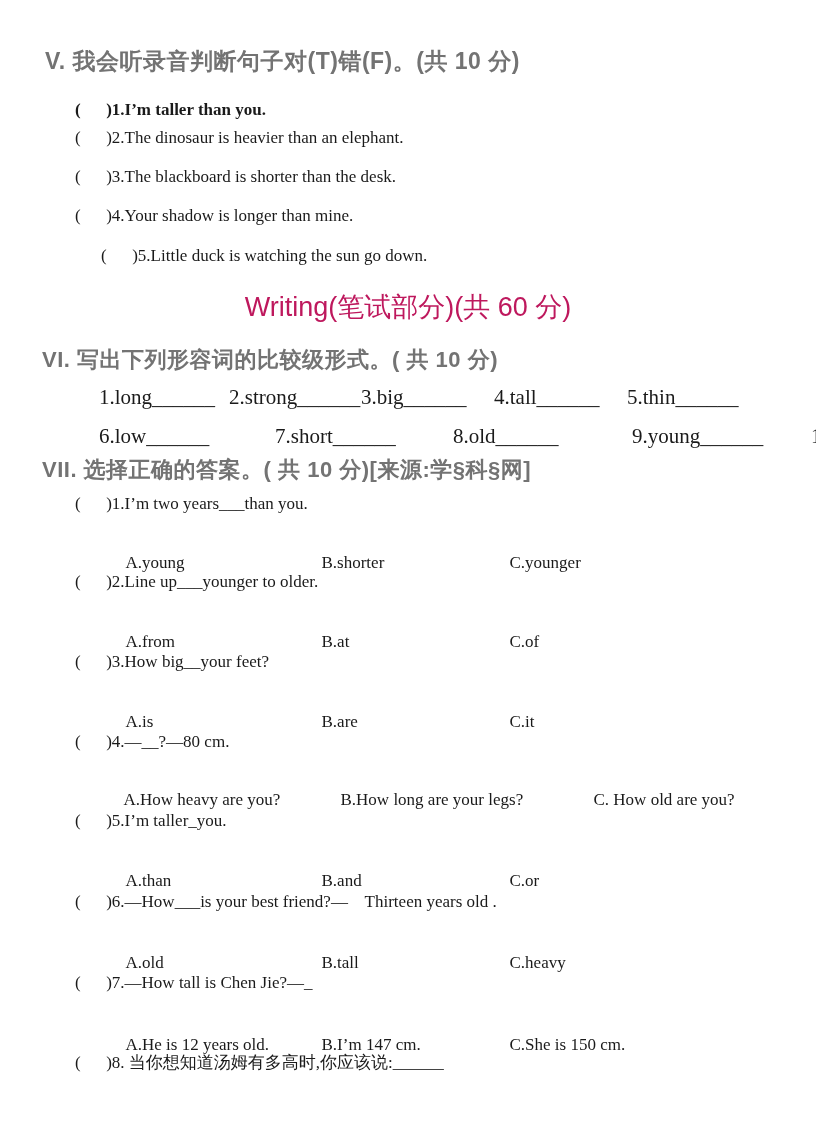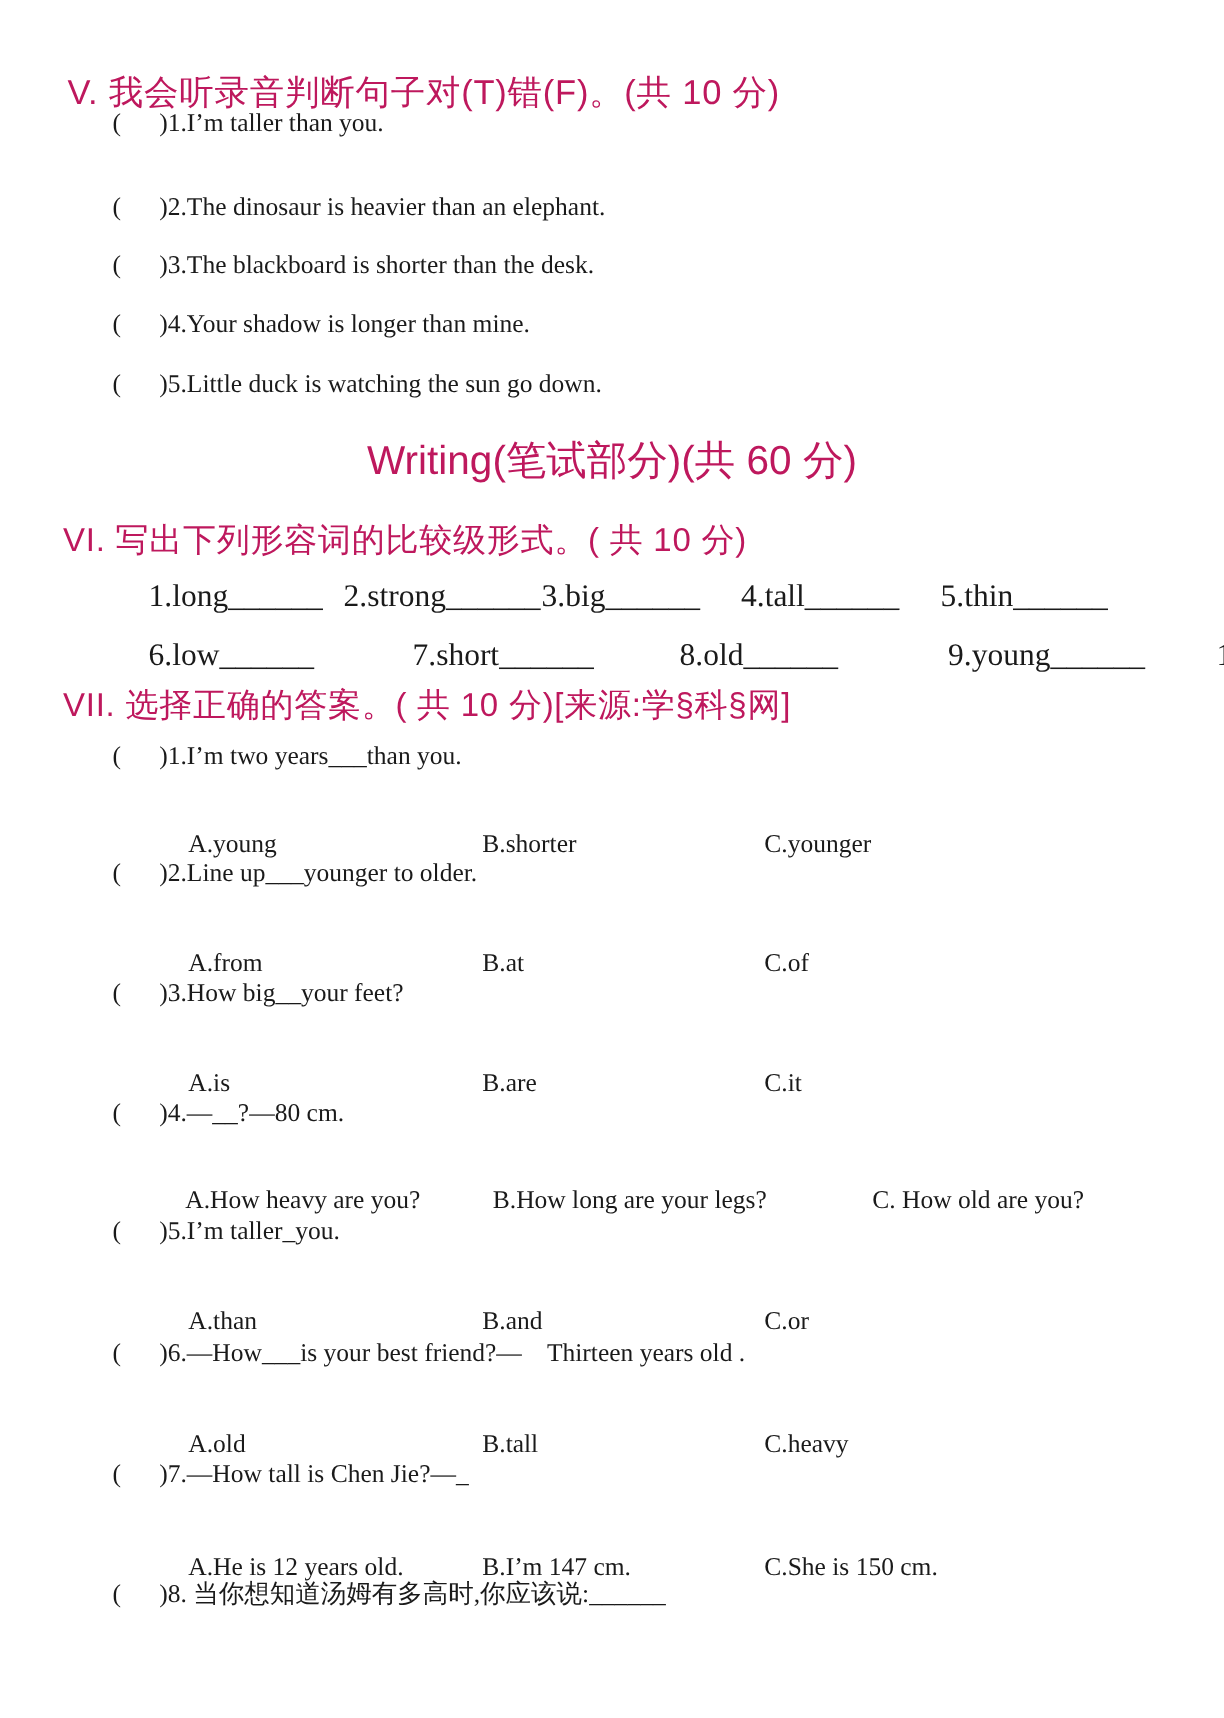--- a/index.html
+++ b/index.html
@@ -8,47 +8,47 @@
     height: 1145px;
     background: #ffffff;
     color: #1a1a1a;
     font-family: "Liberation Serif", "DejaVu Serif", serif;
     position: relative;
     overflow: hidden;
   }
   .abs { position: absolute; white-space: pre; }
   .sec-heading {
     font-family: "Liberation Sans", "DejaVu Sans", sans-serif;
-    font-weight: 400;
+    font-weight: 700;
     font-size: 22px;
     letter-spacing: 0.5px;
-    color: #be185d;
+    color: #737373;
   }
   .v-heading { top: 46px; left: 45px; font-size: 23px; }
   .writing-heading {
     top: 289px; left: 0; width: 816px;
     text-align: center;
     font-family: "Liberation Sans", "DejaVu Sans", sans-serif;
     font-weight: 500;
     font-size: 27px;
     color: #be185d;
   }
   .vi-heading { top: 345px; left: 42px; }
   .vii-heading { top: 455px; left: 42px; }
 
   .tf-item, .mc-question {
     left: 75px;
     font-size: 17px;
     line-height: 20px;
   }
-  .tf-1 { top: 72px; }
+  .tf-1 { top: 100px; font-weight: bold; }
   .tf-2 { top: 128px; }
   .tf-3 { top: 167px; }
   .tf-4 { top: 206px; }
-  .tf-5 { top: 246px; }
+  .tf-5 { top: 246px; margin-left: 26px; }
 
   .vi-row { left: 80px; font-size: 21px; display: flex; margin-left: 19px; }
   .vi-row-1 { top: 385px; }
   .vi-row-2 { top: 424px; gap: 46px; }
   .vi-cell { white-space: pre; }
   .vi-row .vi-cell:nth-child(1) { width: 130px; }
   .vi-row .vi-cell:nth-child(2) { width: 132px; }
   .vi-row .vi-cell:nth-child(3) { width: 133px; }
   .vi-row .vi-cell:nth-child(4) { width: 133px; }
 
@@ -63,21 +63,21 @@
 
   .opts {
     left: 117px;
     font-size: 17px;
     line-height: 20px;
   }
   .opts span { display: inline-block; white-space: pre; }
   .opts .opt-a { width: 196px; }
   .opts .opt-b { width: 188px; }
   .opts.wide .opt-a { width: 205px; }
-  .opts.wide .opt-b { width: 253px; }
+  .opts.wide .opt-b { width: 253px; margin-left: 12px; }
   .o-1 { top: 533px; }
   .o-2 { top: 612px; }
   .o-3 { top: 692px; }
   .o-4 { top: 770px; left: 115px; }
   .o-5 { top: 851px; }
   .o-6 { top: 933px; }
   .o-7 { top: 1015px; }
 </style>
 </head>
 <body>

